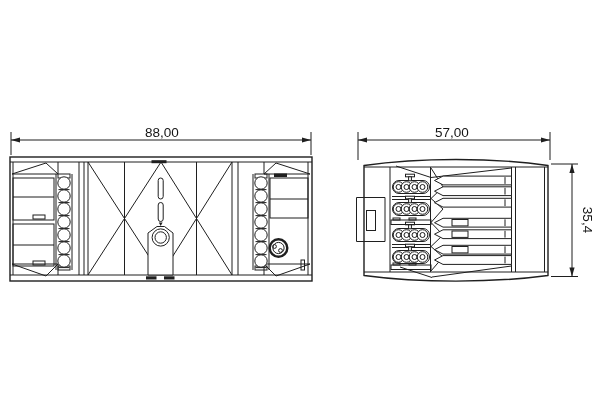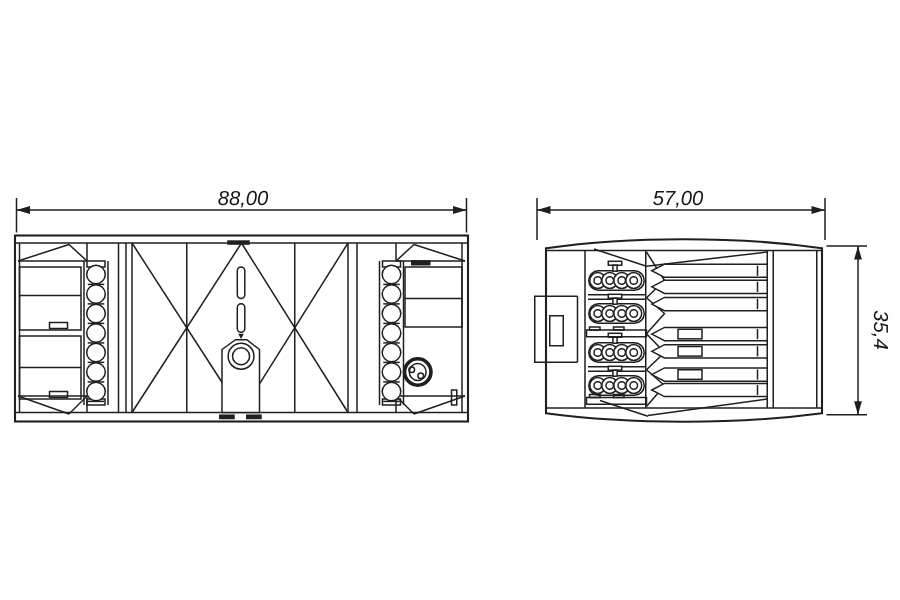--- a/index.html
+++ b/index.html
@@ -2,21 +2,20 @@
 <html><head>
 <meta charset="utf-8">
 <style>
   html,body{margin:0;padding:0;background:#ffffff;}
   .canvas{
     position:relative;
     width:600px;height:392px;
     background:#ffffff;
     font-family:"Liberation Sans", sans-serif;
     overflow:hidden;
-    font-style:italic;
   }
   svg{display:block;}
   text{
     font-family:"Liberation Sans", sans-serif;
     font-size:13.5px;
     fill:#141414;
   }
 </style>
 </head>
 <body>

